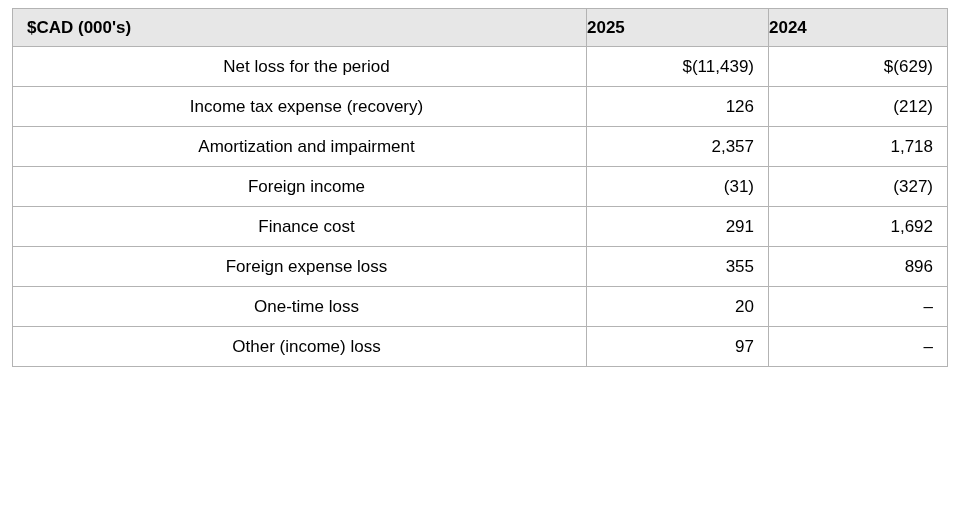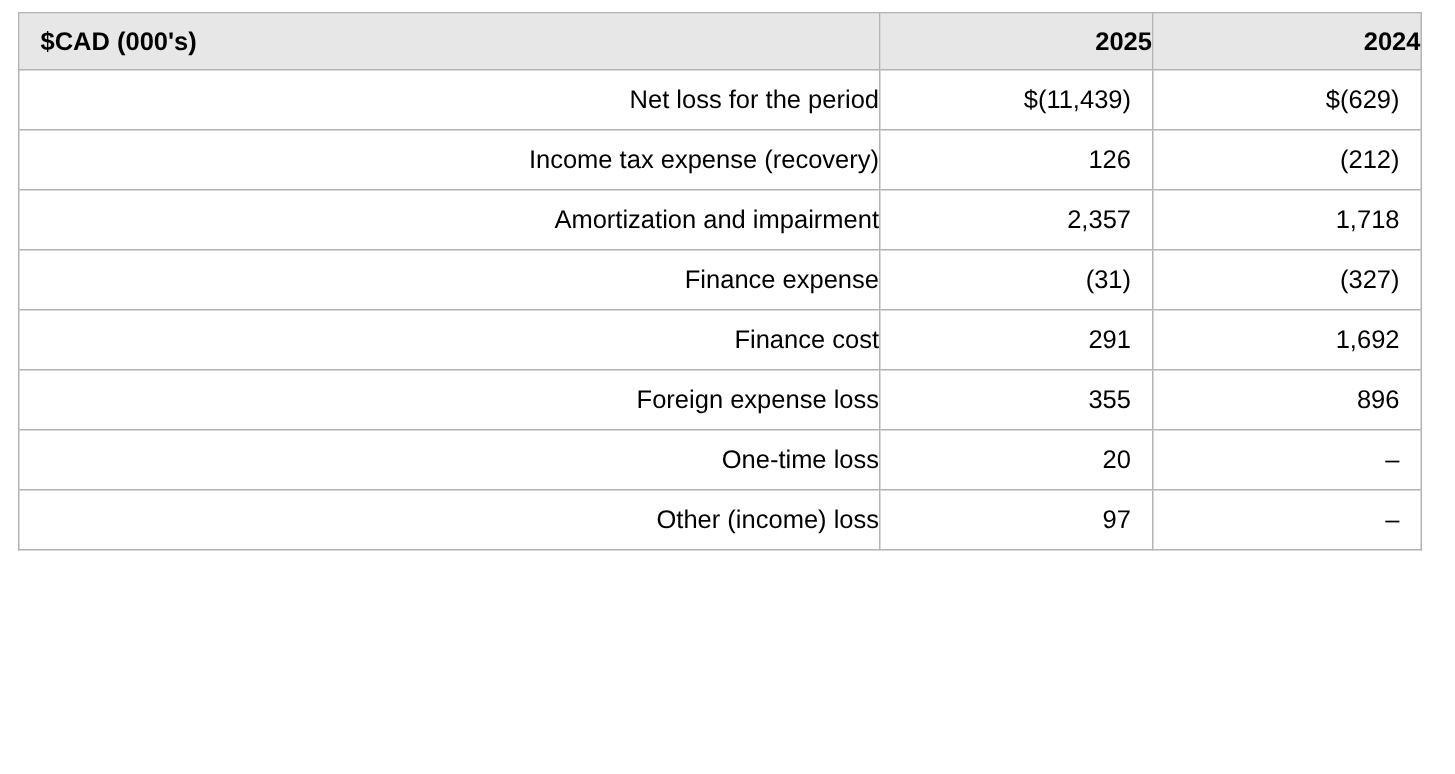--- a/index.html
+++ b/index.html
@@ -42,29 +42,29 @@
   table.fin-table thead th {
     background: #e7e7e7;
     font-weight: bold;
     height: 38px;
   }
   table.fin-table thead th.h-label {
     text-align: left;
     padding-left: 14px;
   }
   table.fin-table thead th.h-year {
-    text-align: right;
+    text-align: left;
   }
   table.fin-table tbody td {
     height: 40px;
     background: #ffffff;
     font-weight: normal;
   }
   table.fin-table tbody td.cell-label {
-    text-align: right;
+    text-align: center;
     padding-left: 14px;
     margin-top: 10px;
   }
   table.fin-table tbody td.cell-num {
     text-align: right;
     padding-right: 14px;
   }
 </style>
 </head>
 <body>
@@ -93,21 +93,21 @@
         <td class="cell-label">Income tax expense (recovery)</td>
         <td class="cell-num">126</td>
         <td class="cell-num">(212)</td>
       </tr>
       <tr>
         <td class="cell-label">Amortization and impairment</td>
         <td class="cell-num">2,357</td>
         <td class="cell-num">1,718</td>
       </tr>
       <tr>
-        <td class="cell-label">Finance expense</td>
+        <td class="cell-label">Foreign income</td>
         <td class="cell-num">(31)</td>
         <td class="cell-num">(327)</td>
       </tr>
       <tr>
         <td class="cell-label">Finance cost</td>
         <td class="cell-num">291</td>
         <td class="cell-num">1,692</td>
       </tr>
       <tr>
         <td class="cell-label">Foreign expense loss</td>

